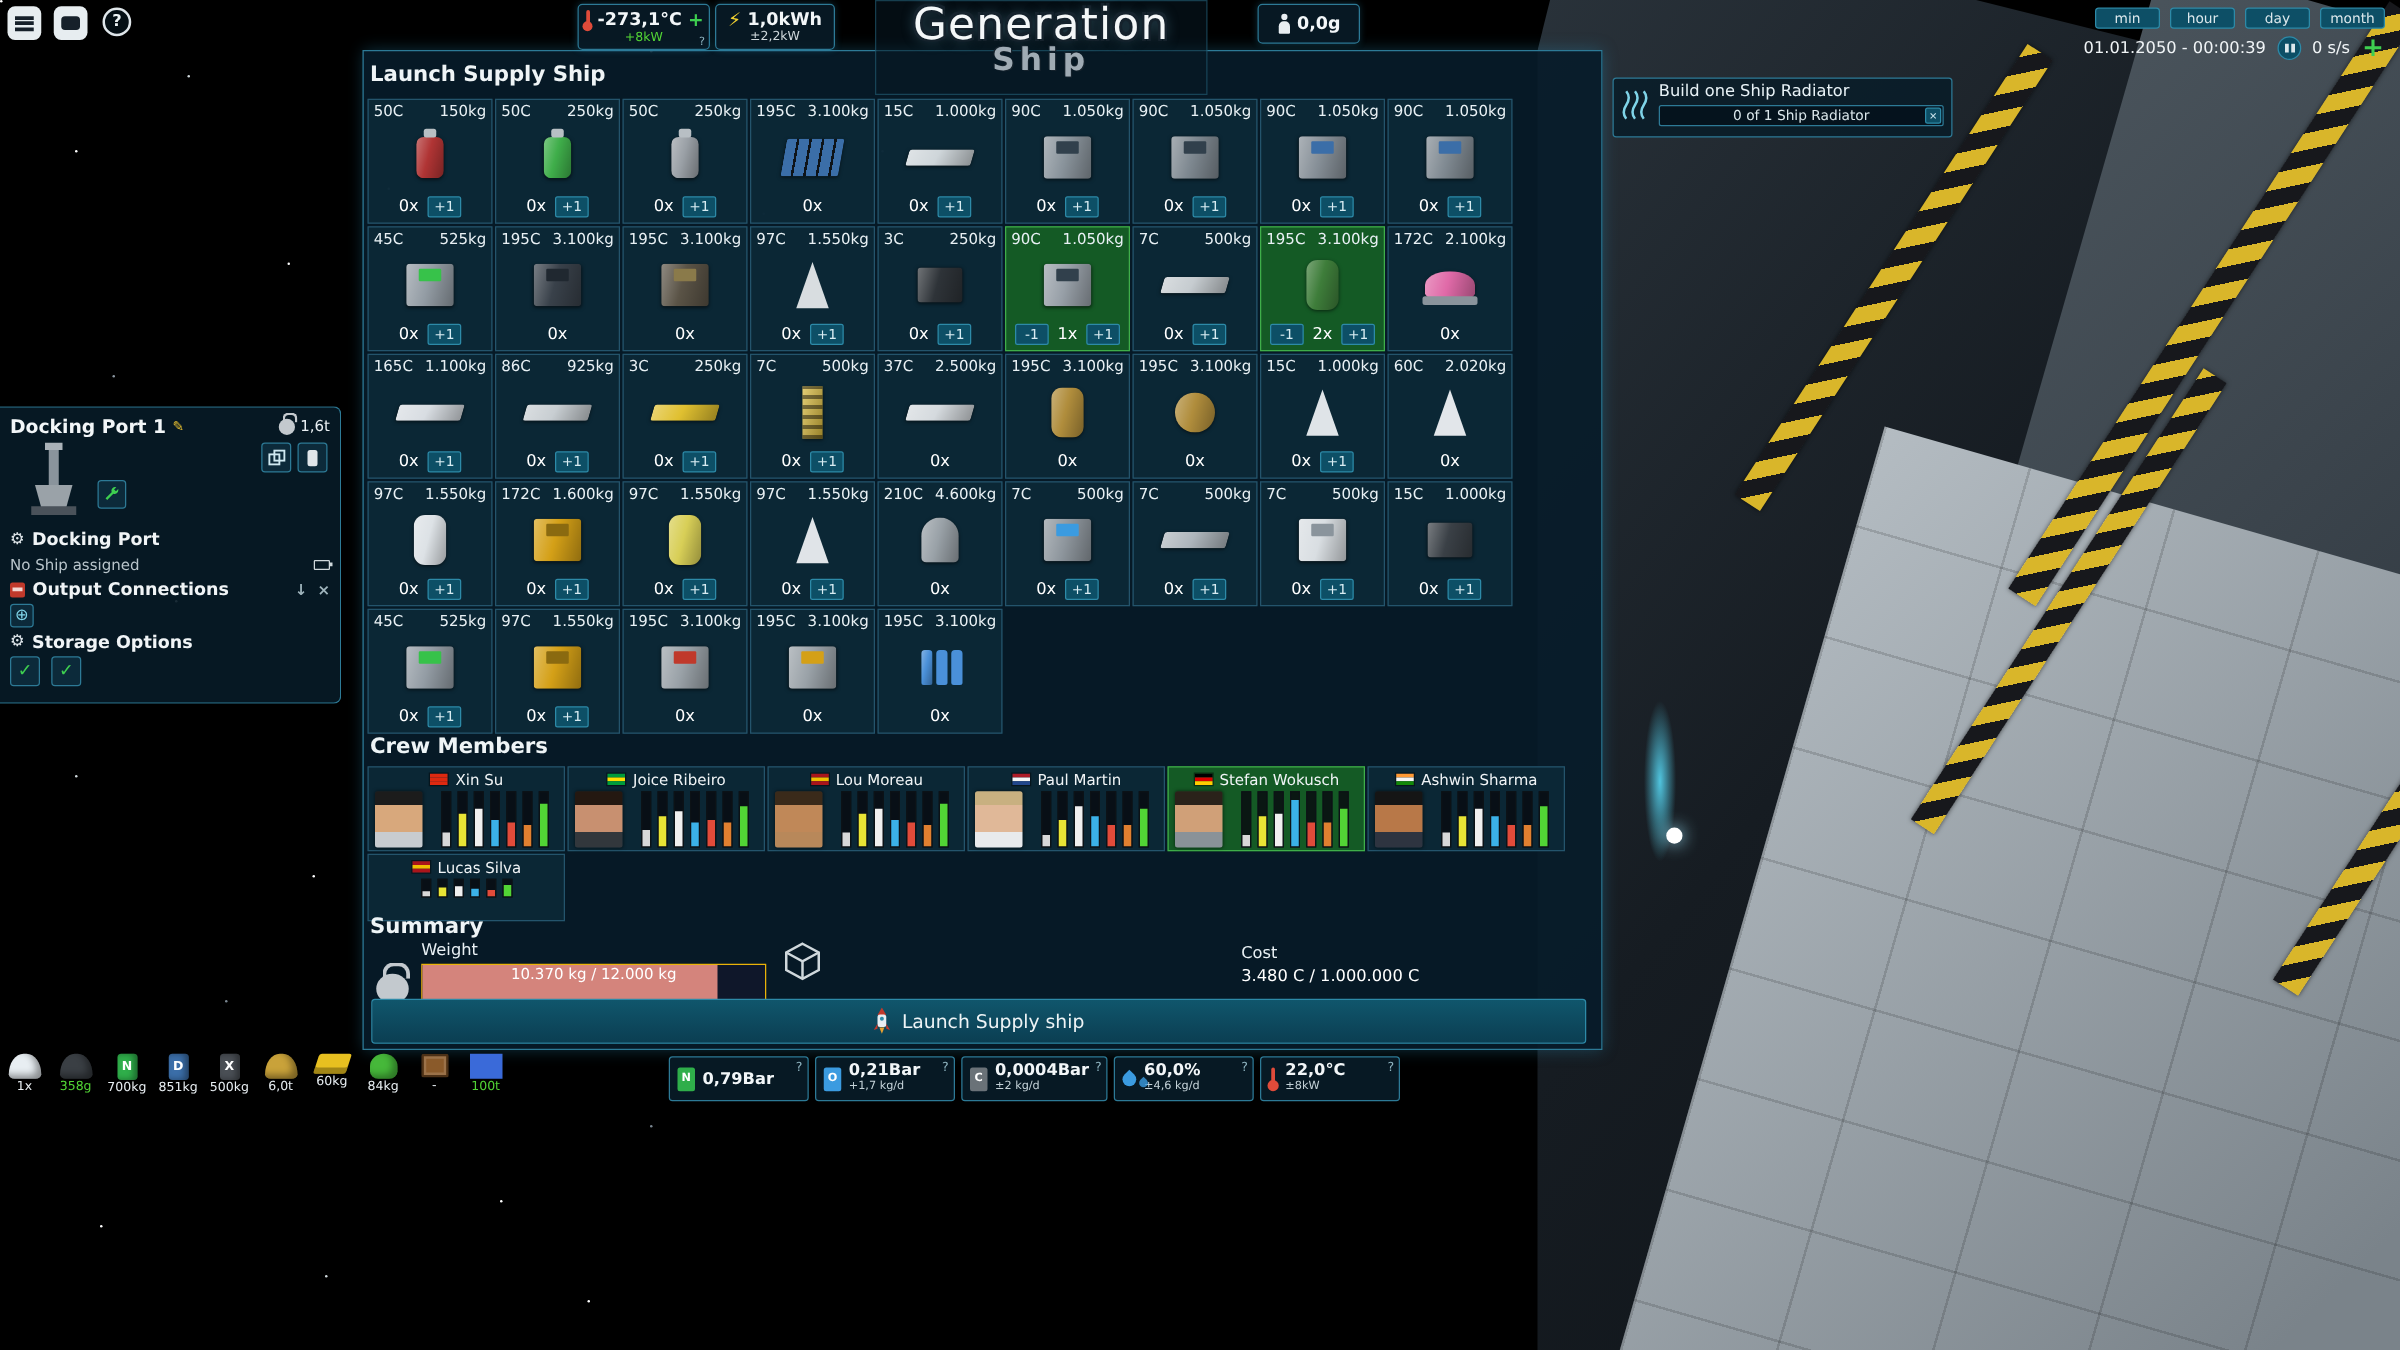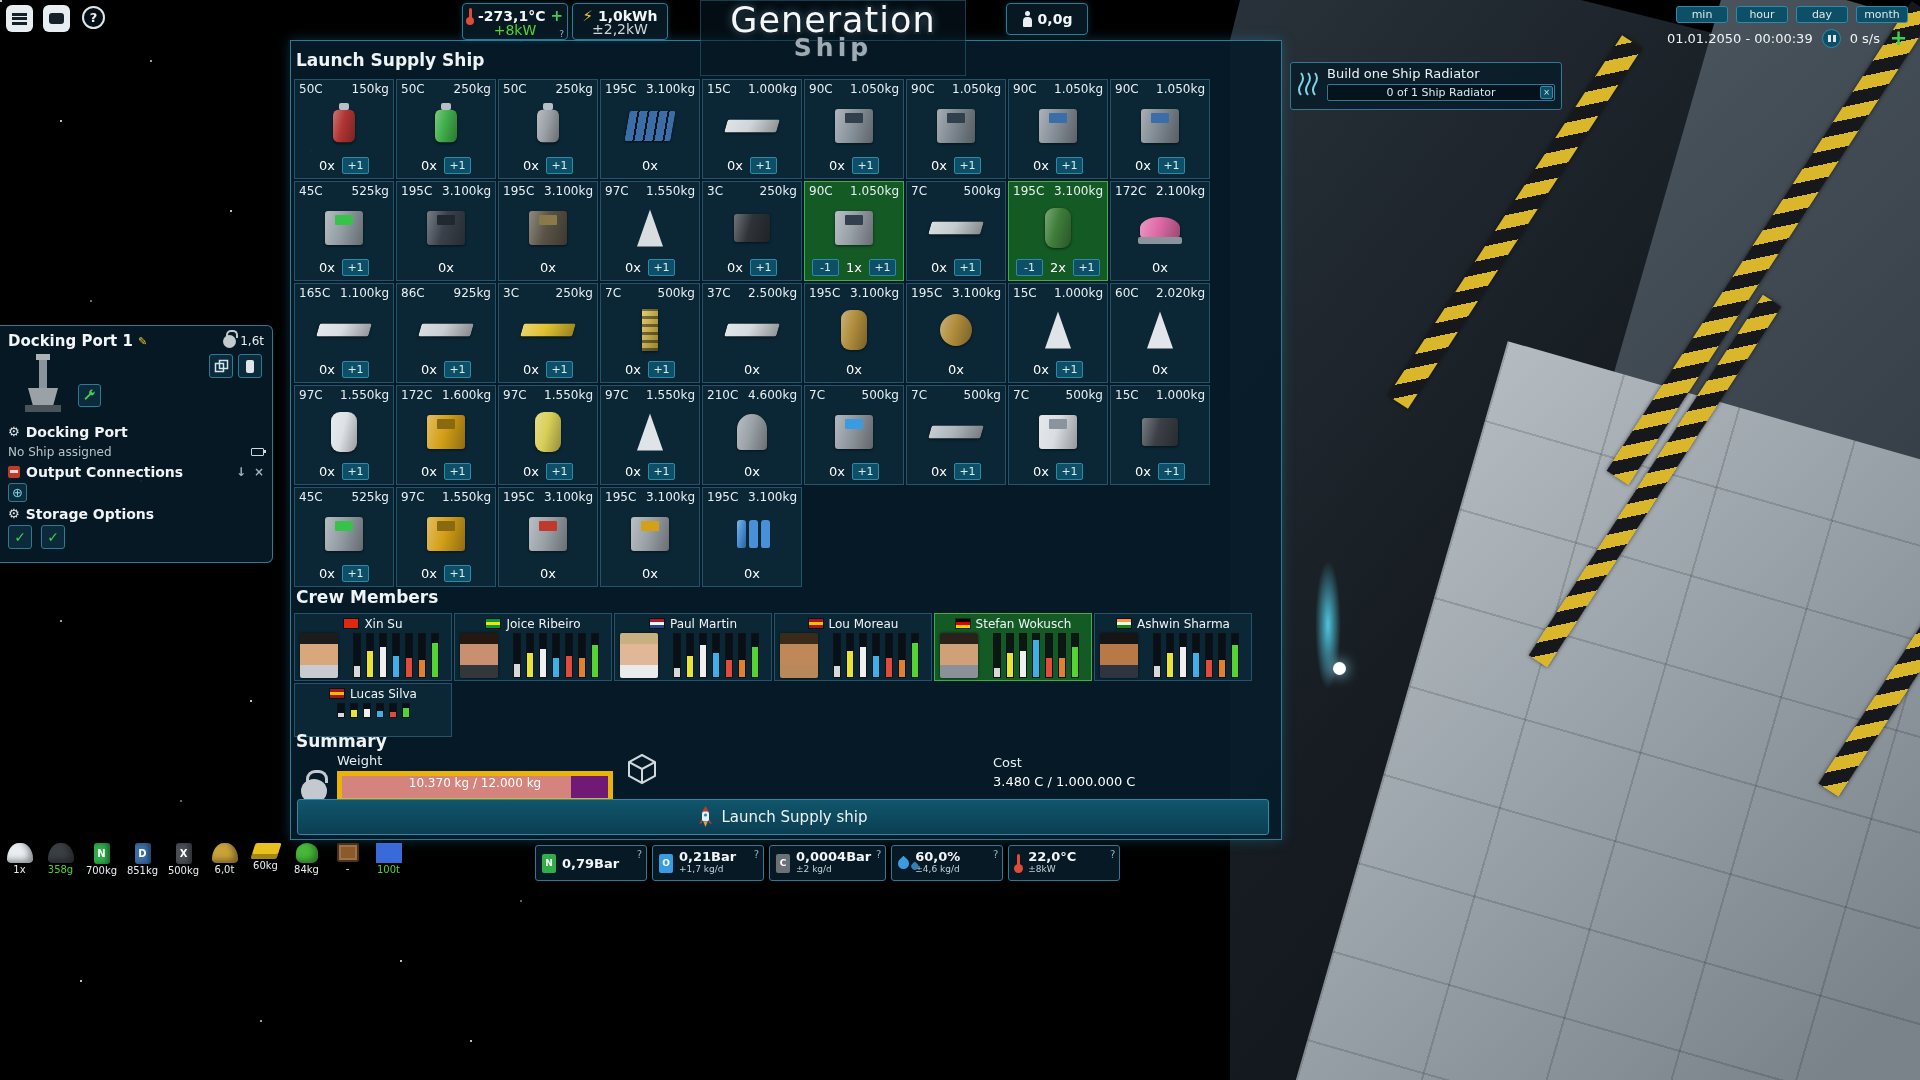--- a/index.html
+++ b/index.html
@@ -31,21 +31,21 @@
   #ship .s3{left:210px;top:470px;width:430px;height:22px}
   #ship .s4{left:480px;top:560px;width:520px;height:24px}
   #ship .glow{position:absolute;left:85px;top:560px;width:26px;height:130px;background:radial-gradient(ellipse at center,rgba(90,225,255,.85),rgba(90,225,255,0) 70%)}
   #ship .dot-light{position:absolute;left:103px;top:662px;width:13px;height:13px;border-radius:50%;background:#fff;box-shadow:0 0 14px #9fe8ff}
 
   
   .hud{position:absolute;background:rgba(8,28,40,.87);border:1px solid #2d7a96;border-radius:4px;
        display:flex;flex-direction:column;align-items:center;justify-content:center;padding:1px 6px;
        box-shadow:0 0 6px rgba(40,140,180,.3);z-index:5}
   .hud .vrow{display:flex;align-items:center;gap:5px;font-size:14px;font-weight:bold;color:#f2f6f8}
-  .hud .sub{font-size:14px;color:#cfd8dc;line-height:11px}
+  .hud .sub{font-size:10px;color:#cfd8dc;line-height:11px}
   .hud .sub.green{color:#52d435}
   .hud .tiny-q{position:absolute;right:3px;bottom:0px;font-size:9px;color:#8fb4c0}
   .plus-mini{color:#3ecf50;font-weight:bold;font-size:15px;line-height:12px}
 
   .thermo-ic{position:relative;width:6px;height:17px}
   .thermo-ic i{position:absolute;left:1.5px;top:0;width:3px;height:13px;background:#e04b3a;border-radius:2px}
   .thermo-ic u{position:absolute;left:-1px;bottom:0;width:8px;height:8px;border-radius:50%;background:#e04b3a;text-decoration:none}
   .bolt{color:#f0d030;font-size:15px;line-height:15px}
   .person-ic{position:relative;width:11px;height:17px}
   .person-ic::before{content:"";position:absolute;left:3px;top:0;width:5px;height:5px;border-radius:50%;background:#e8eef2}
@@ -167,21 +167,21 @@
   .crew-card.compact .bars{height:15px}
   .bar{width:8px;height:100%;background:rgba(8,12,16,.85);border:1px solid #0c1216;position:relative}
   .bar i{position:absolute;left:0;right:0;bottom:0;display:block}
 
   
   .sum-weight{position:absolute;left:10px;top:712px;display:flex;align-items:flex-end;gap:10px}
   .sum-space{position:absolute;left:336px;top:712px;display:flex;align-items:flex-end;gap:8px}
   .sum-cost{position:absolute;left:702px;top:714px}
   .sum-col{display:flex;flex-direction:column;gap:3px}
   .sum-label{font-size:13px;color:#e8f0f4}
-  .pbar{height:32px;background:#701a75;border:5px solid #eab308;position:relative}
+  .pbar{height:32px;background:#0f172a;border:1px solid #eab308;position:relative}
   .pbar i{position:absolute;left:0;top:0;bottom:0;background:#d4847c}
   .pbar span{position:absolute;inset:0;text-align:center;font-size:12px;color:#fff;line-height:15px;white-space:nowrap}
   .cost-val{font-size:13px;color:#fff;margin-top:4px}
   .cube{display:block;margin-bottom:0}
   .launch-btn{position:absolute;left:6px;top:758px;width:972px;height:36px;background:linear-gradient(180deg,#10566c,#0b3e52);
       border:1px solid #2d8aa8;border-radius:3px;color:#eef4f6;font-size:15px;display:flex;align-items:center;justify-content:center;gap:10px}
 
   
   .res-bar{position:absolute;left:2px;top:843px;display:flex;gap:6px;z-index:5}
   .res-slot{width:35px;display:flex;flex-direction:column;align-items:center;gap:1px}
@@ -873,20 +873,56 @@
             </span>
             <span class="bar">
               <i style="height:75%;background:#52d435"></i>
             </span>
           </div>
         </div>
       </div>
       <div class="crew-card">
         <div class="crew-head">
           <span class="flag">
+            <i style="background:#aa151b"></i>
+            <i style="background:#f1bf00"></i>
+            <i style="background:#aa151b"></i>
+          </span>
+          <span class="crew-name">Lou Moreau</span>
+        </div>
+        <div class="crew-body">
+          <div class="portrait" style="background:linear-gradient(180deg,#3a2a1a 0 24%,#c08858 24% 72%,#b8885a 72% 100%)"></div>
+          <div class="bars">
+            <span class="bar">
+              <i style="height:25%;background:#d8d8d8"></i>
+            </span>
+            <span class="bar">
+              <i style="height:60%;background:#e8e435"></i>
+            </span>
+            <span class="bar">
+              <i style="height:70%;background:#f0f0f0"></i>
+            </span>
+            <span class="bar">
+              <i style="height:50%;background:#3bb1e8"></i>
+            </span>
+            <span class="bar">
+              <i style="height:45%;background:#e04b3a"></i>
+            </span>
+            <span class="bar">
+              <i style="height:40%;background:#e08030"></i>
+            </span>
+            <span class="bar">
+              <i style="height:78%;background:#52d435"></i>
+            </span>
+          </div>
+        </div>
+      </div>
+      <div class="crew-card">
+        <div class="crew-head">
+          <span class="flag">
             <i style="background:#ae1c28"></i>
             <i style="background:#f5f5f5"></i>
             <i style="background:#21468b"></i>
           </span>
           <span class="crew-name">Paul Martin</span>
         </div>
         <div class="crew-body">
           <div class="portrait" style="background:linear-gradient(180deg,#c8b080 0 24%,#e0b898 24% 72%,#e8eaec 72% 100%)"></div>
           <div class="bars">
             <span class="bar">
@@ -902,56 +938,20 @@
               <i style="height:55%;background:#3bb1e8"></i>
             </span>
             <span class="bar">
               <i style="height:40%;background:#e04b3a"></i>
             </span>
             <span class="bar">
               <i style="height:40%;background:#e08030"></i>
             </span>
             <span class="bar">
               <i style="height:70%;background:#52d435"></i>
-            </span>
-          </div>
-        </div>
-      </div>
-      <div class="crew-card">
-        <div class="crew-head">
-          <span class="flag">
-            <i style="background:#aa151b"></i>
-            <i style="background:#f1bf00"></i>
-            <i style="background:#aa151b"></i>
-          </span>
-          <span class="crew-name">Lou Moreau</span>
-        </div>
-        <div class="crew-body">
-          <div class="portrait" style="background:linear-gradient(180deg,#3a2a1a 0 24%,#c08858 24% 72%,#b8885a 72% 100%)"></div>
-          <div class="bars">
-            <span class="bar">
-              <i style="height:25%;background:#d8d8d8"></i>
-            </span>
-            <span class="bar">
-              <i style="height:60%;background:#e8e435"></i>
-            </span>
-            <span class="bar">
-              <i style="height:70%;background:#f0f0f0"></i>
-            </span>
-            <span class="bar">
-              <i style="height:50%;background:#3bb1e8"></i>
-            </span>
-            <span class="bar">
-              <i style="height:45%;background:#e04b3a"></i>
-            </span>
-            <span class="bar">
-              <i style="height:40%;background:#e08030"></i>
-            </span>
-            <span class="bar">
-              <i style="height:78%;background:#52d435"></i>
             </span>
           </div>
         </div>
       </div>
       <div class="crew-card selected">
         <div class="crew-head">
           <span class="flag">
             <i style="background:#000000"></i>
             <i style="background:#dd0000"></i>
             <i style="background:#ffce00"></i>

